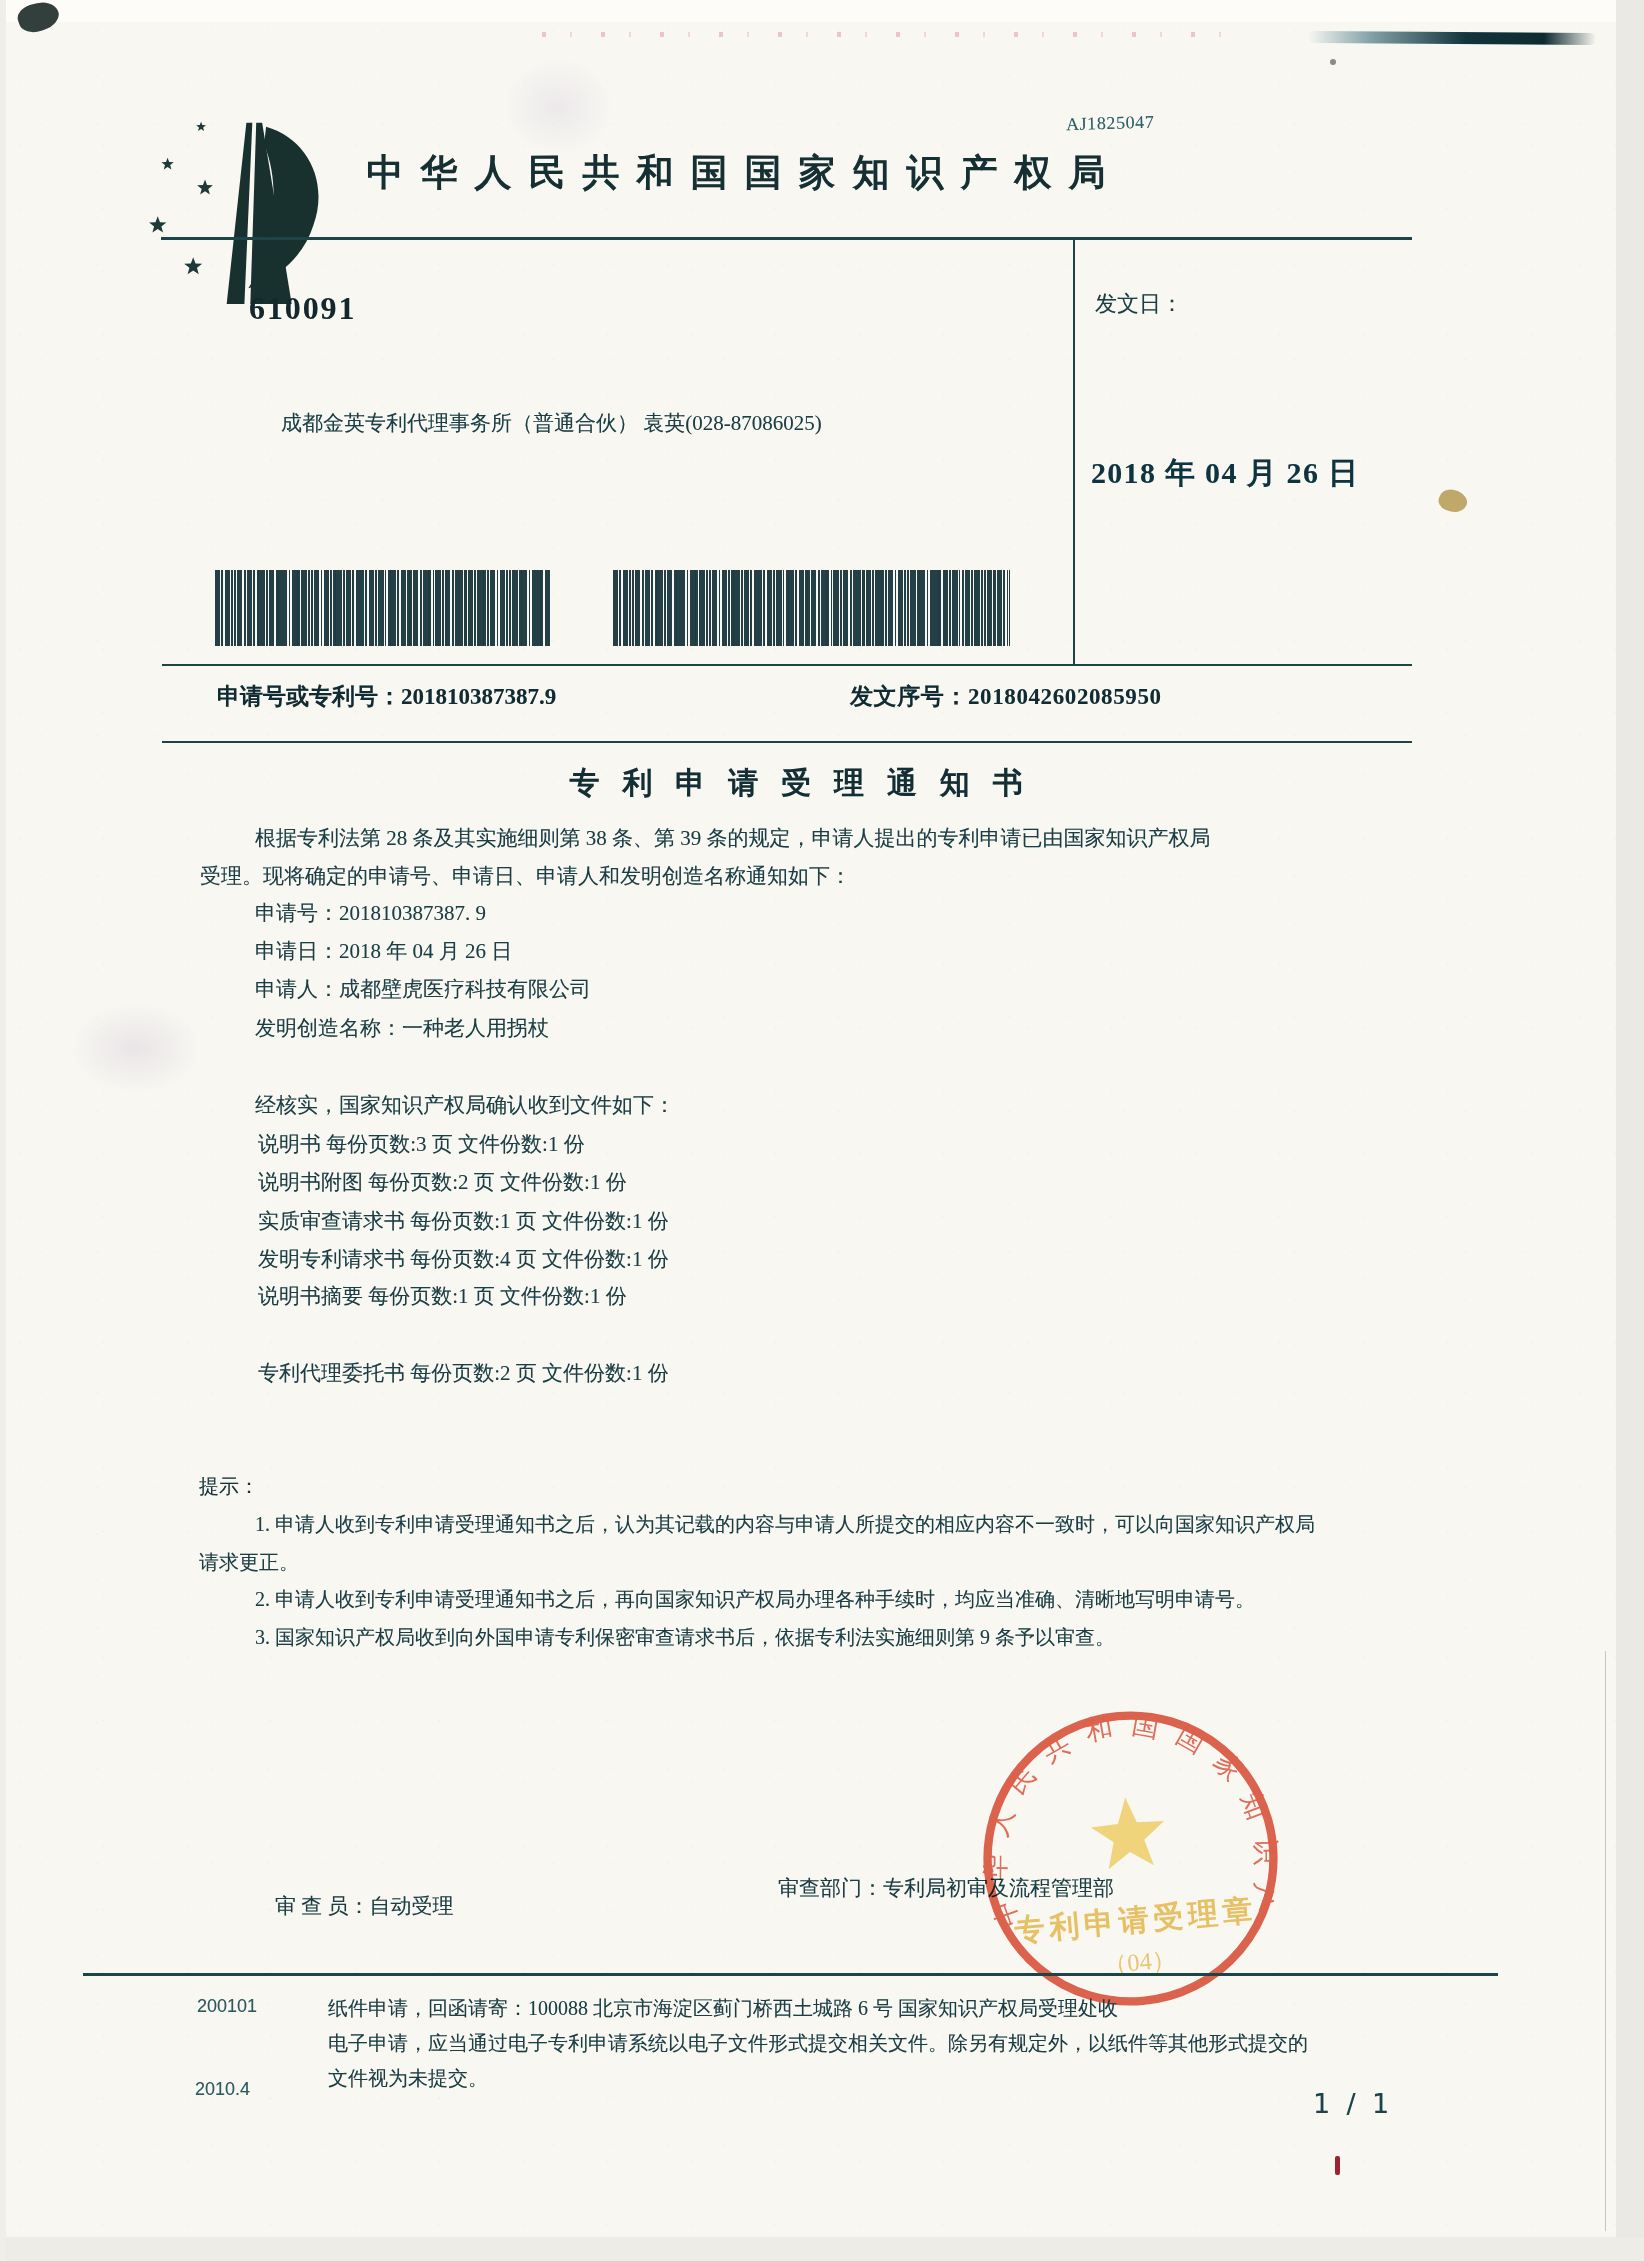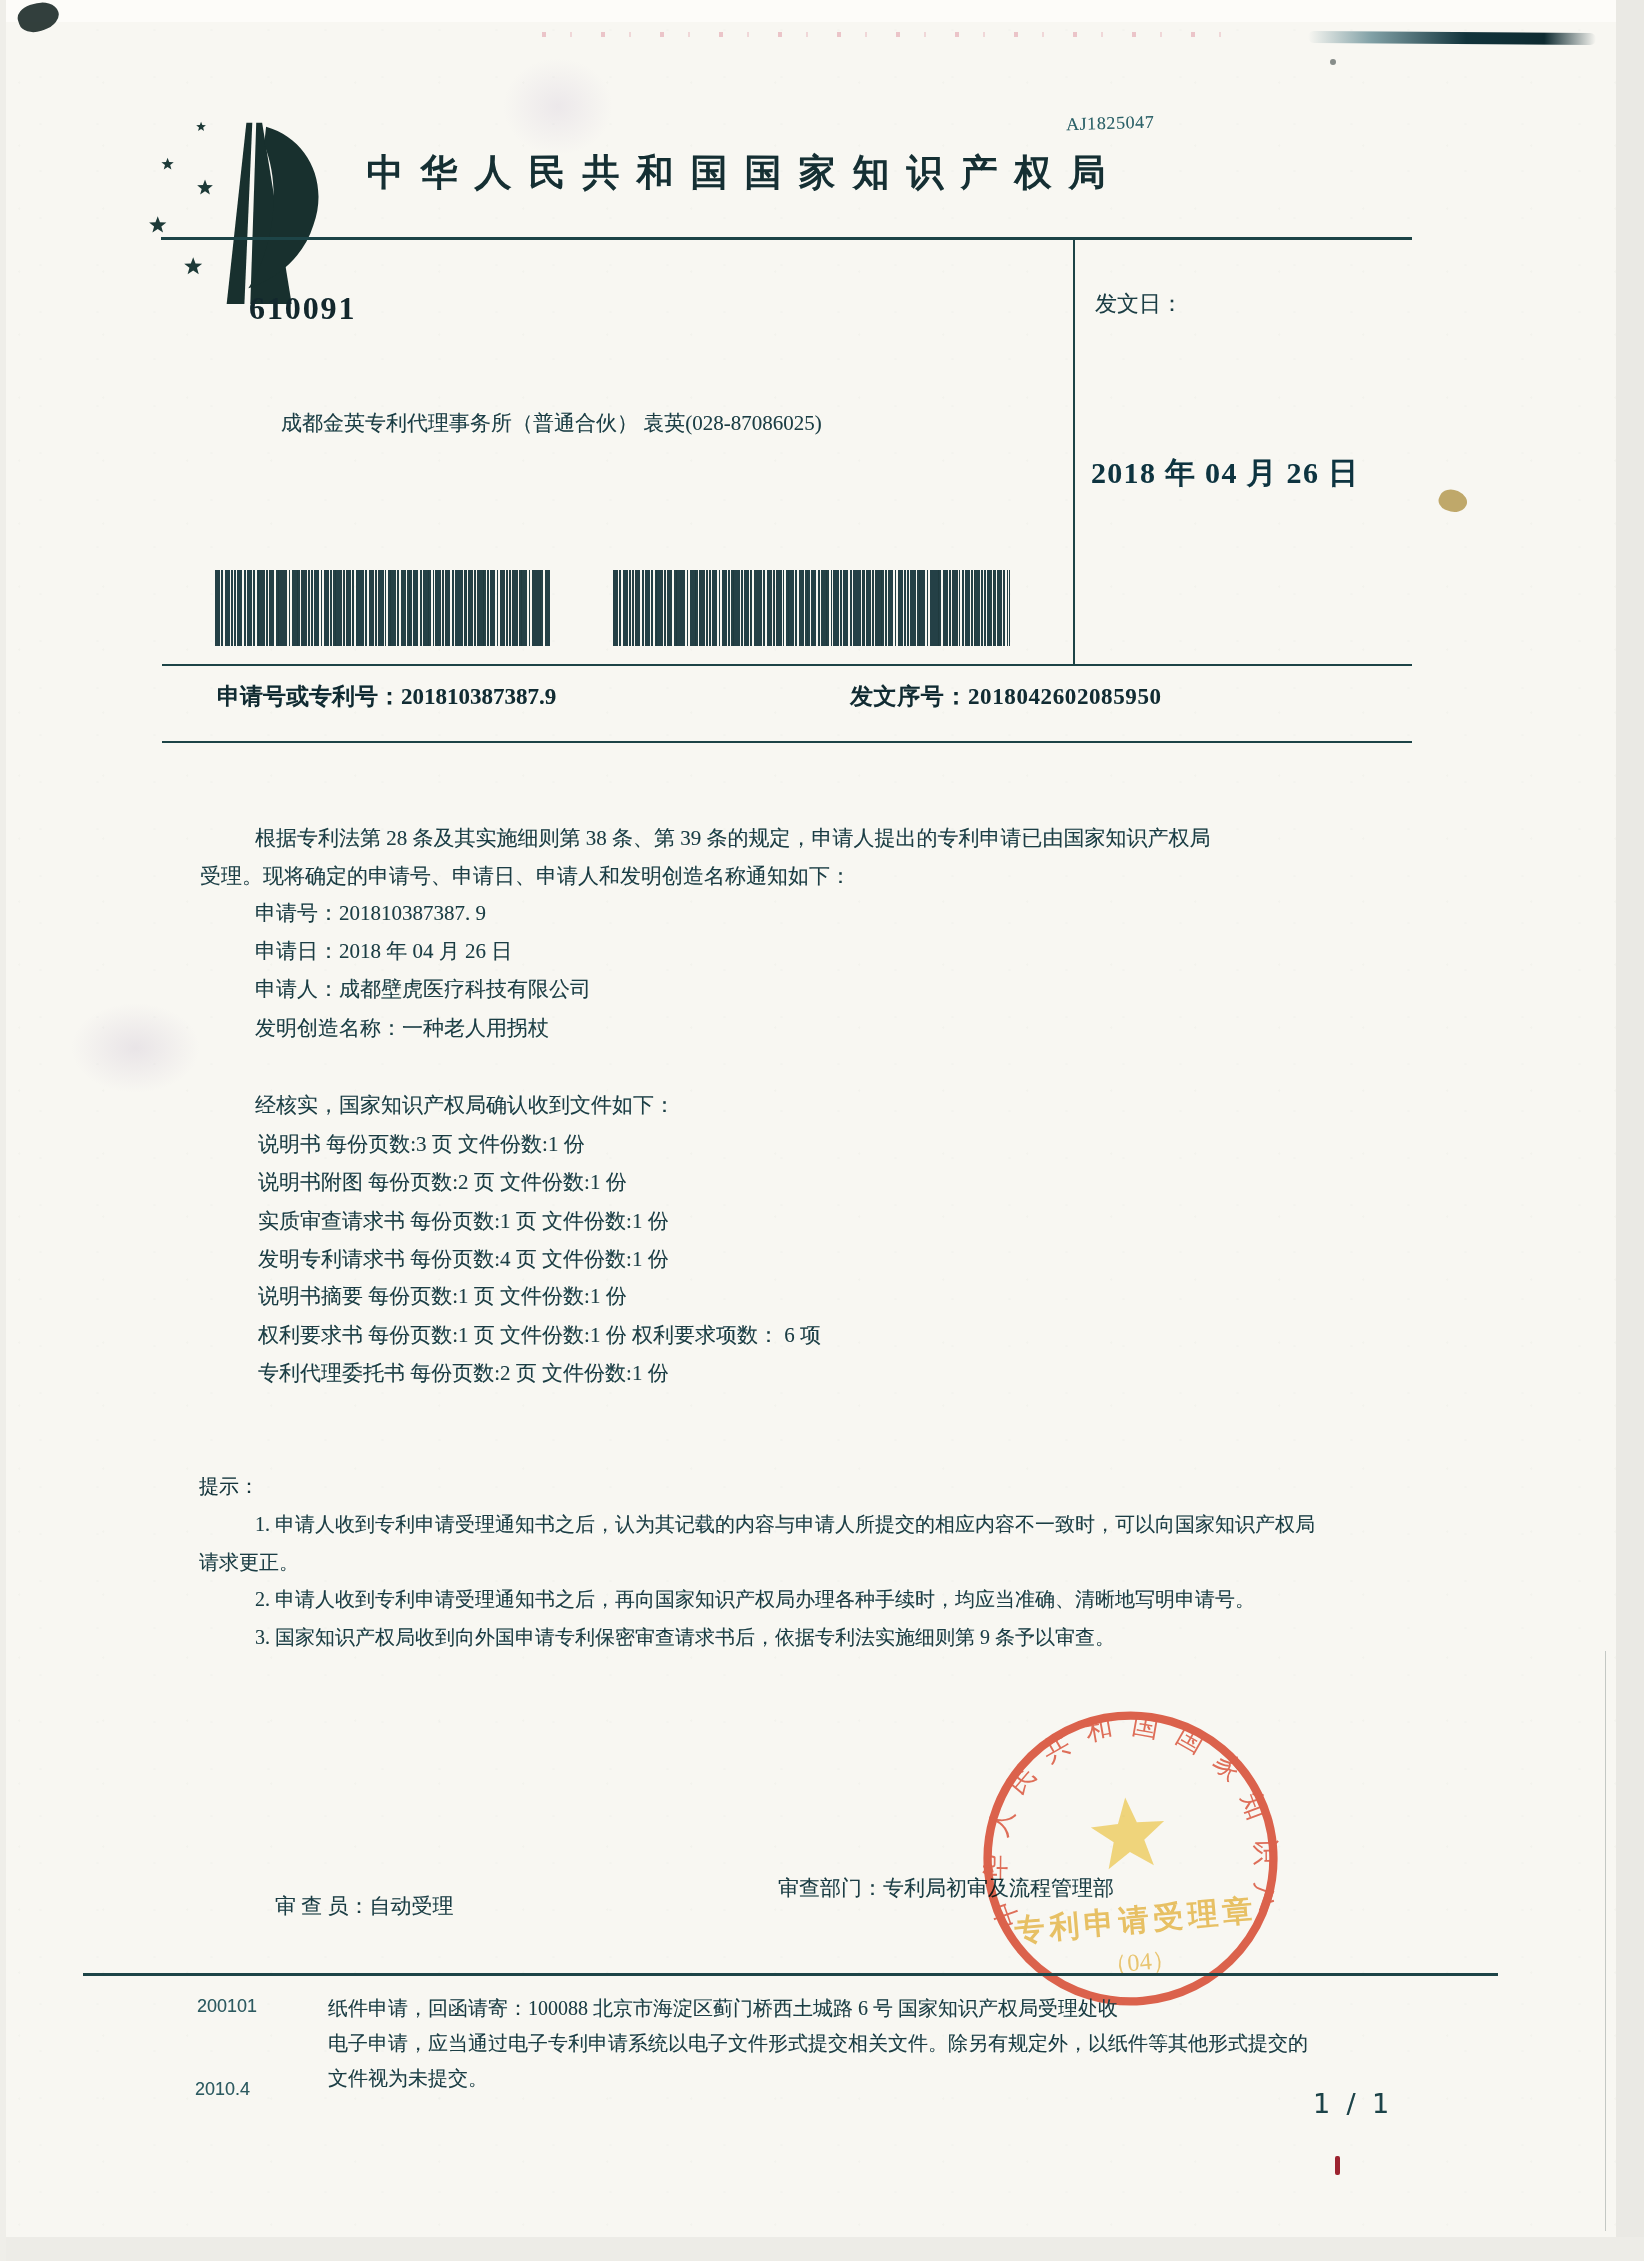--- a/index.html
+++ b/index.html
@@ -149,35 +149,35 @@
   <div class="barcode barcode-1"></div>
   <div class="barcode barcode-2"></div>
 
   <div class="hr hr-mid1"></div>
 
   <div class="t appno"><span>申请号或专利号：</span><span>201810387387.9</span></div>
   <div class="t serialno"><span>发文序号：</span><span>2018042602085950</span></div>
 
   <div class="hr hr-mid2"></div>
 
+  <div class="t notice-title">专 利 申 请 受 理 通 知 书</div>
   <div class="t fs33 intro1">根据专利法第 28 条及其实施细则第 38 条、第 39 条的规定，申请人提出的专利申请已由国家知识产权局</div>
   <div class="t fs33 intro2">受理。现将确定的申请号、申请日、申请人和发明创造名称通知如下：</div>
 
   <div class="t fs33 field-0">申请号：201810387387. 9</div>
   <div class="t fs33 field-1">申请日：2018 年 04 月 26 日</div>
   <div class="t fs33 field-2">申请人：成都壁虎医疗科技有限公司</div>
   <div class="t fs33 field-3">发明创造名称：一种老人用拐杖</div>
 
   <div class="t fs33 received">经核实，国家知识产权局确认收到文件如下：</div>
   <div class="t fs33 doc-0">说明书 每份页数:3 页 文件份数:1 份</div>
   <div class="t fs33 doc-1">说明书附图 每份页数:2 页 文件份数:1 份</div>
   <div class="t fs33 doc-2">实质审查请求书 每份页数:1 页 文件份数:1 份</div>
   <div class="t fs33 doc-3">发明专利请求书 每份页数:4 页 文件份数:1 份</div>
   <div class="t fs33 doc-4">说明书摘要 每份页数:1 页 文件份数:1 份</div>
-  <div class="t fs33 doc-5">权利要求书 每份页数:1 页 文件份数:1 份 权利要求项数： 6 项</div>
   <div class="t fs33 doc-6">专利代理委托书 每份页数:2 页 文件份数:1 份</div>
 
   <div class="t fs31 tips-label">提示：</div>
   <div class="t fs31 tip1a">1. 申请人收到专利申请受理通知书之后，认为其记载的内容与申请人所提交的相应内容不一致时，可以向国家知识产权局</div>
   <div class="t fs31 tip1b">请求更正。</div>
   <div class="t fs31 tip2">2. 申请人收到专利申请受理通知书之后，再向国家知识产权局办理各种手续时，均应当准确、清晰地写明申请号。</div>
   <div class="t fs31 tip3">3. 国家知识产权局收到向外国申请专利保密审查请求书后，依据专利法实施细则第 9 条予以审查。</div>
 
   <div class="t examiner"><span>审 查 员：</span><span>自动受理</span></div>
   <div class="t department"><span>审查部门：</span><span>专利局初审及流程管理部</span></div>

